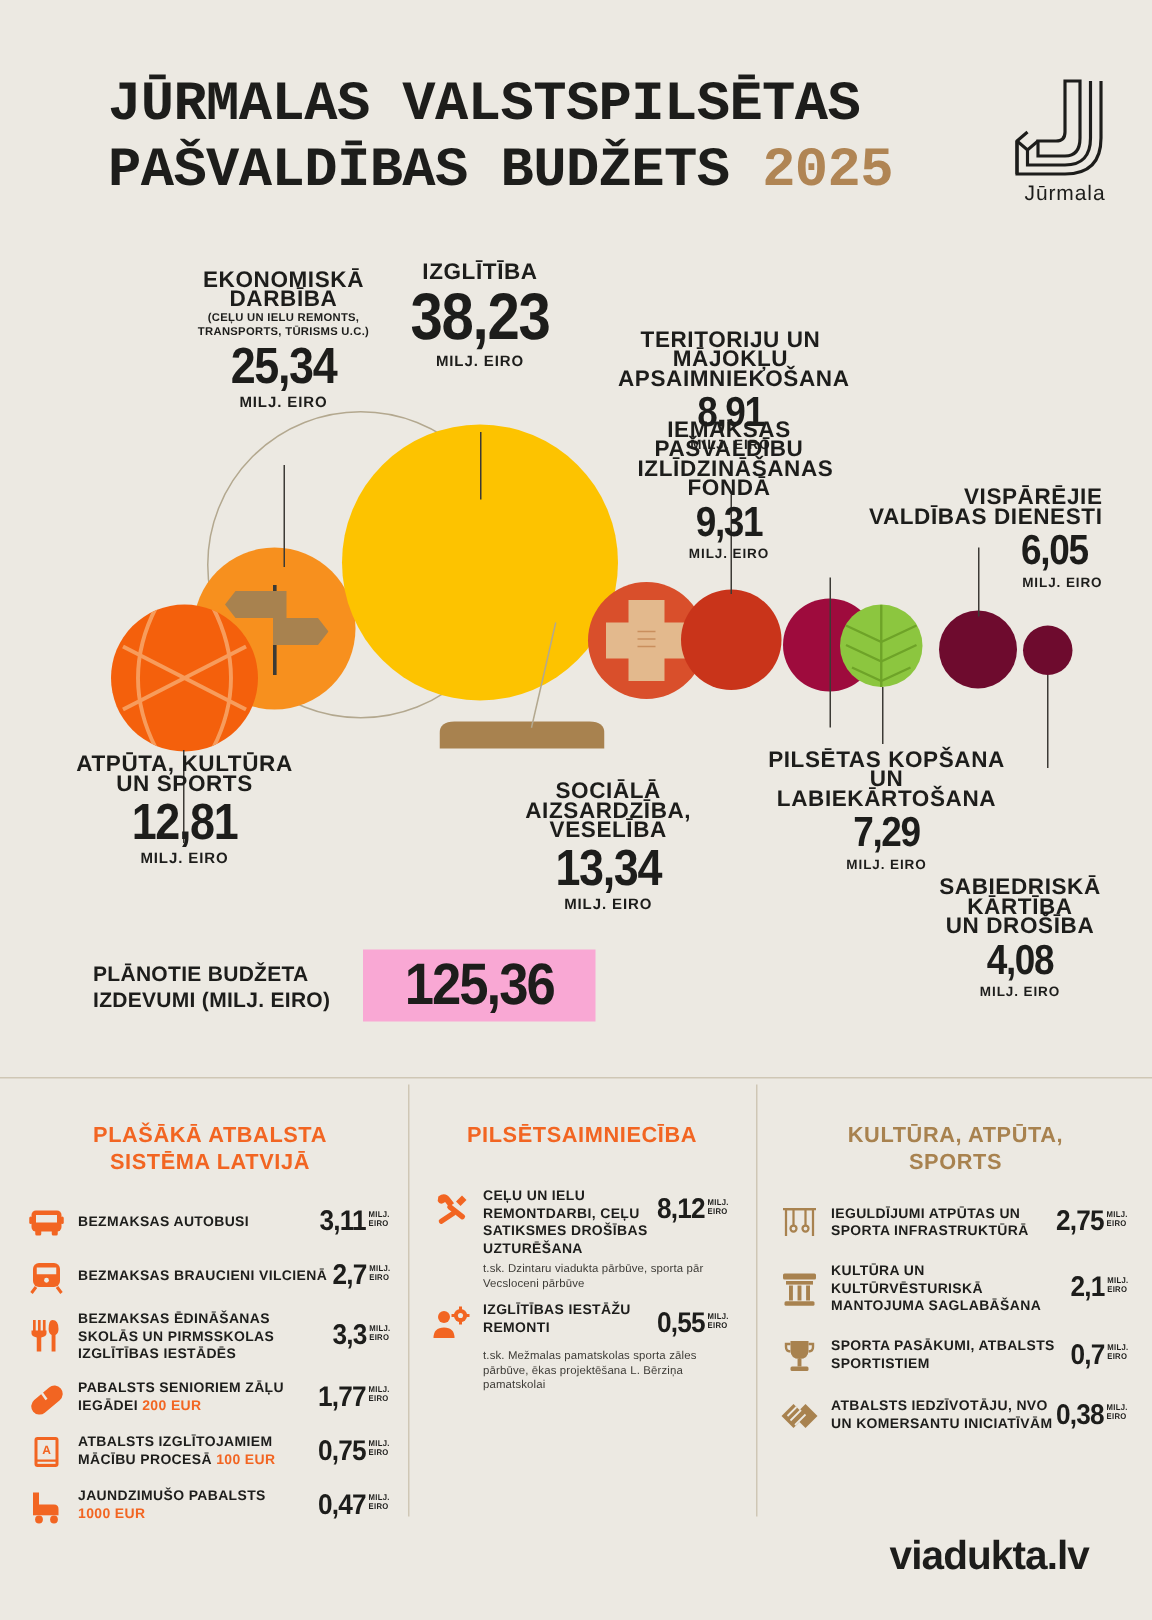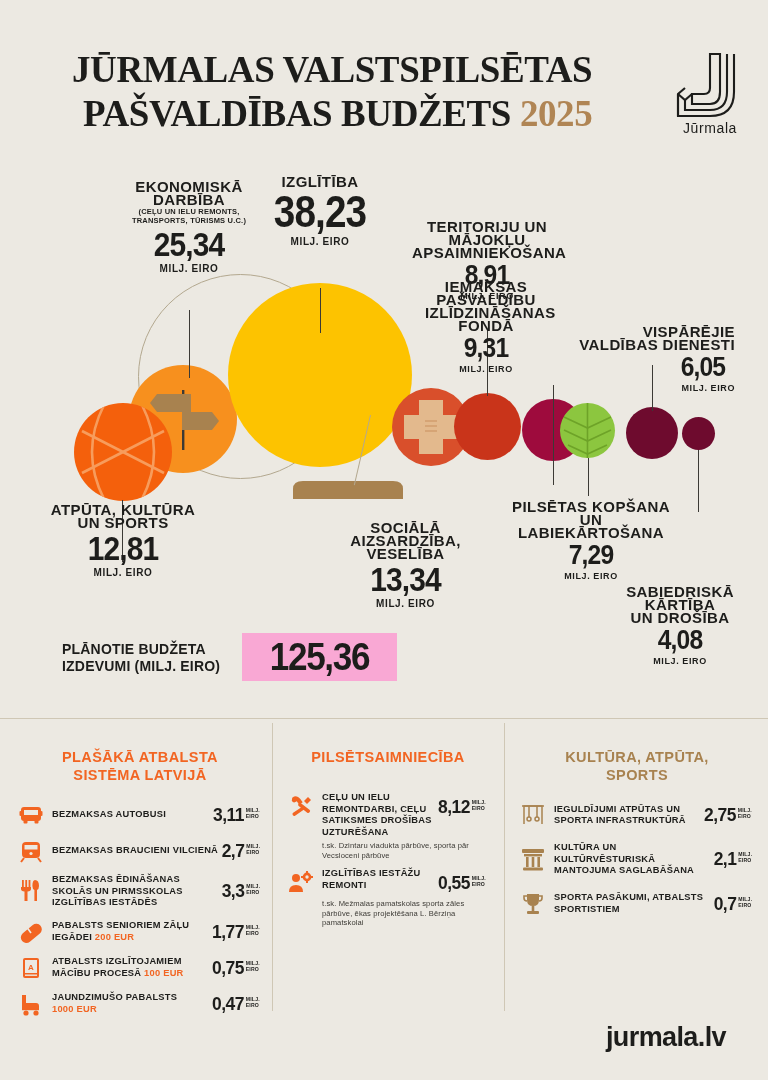--- a/index.html
+++ b/index.html
@@ -12,25 +12,24 @@
     position:relative;
   }
   .page{position:relative;width:768px;height:1080px;}
 
   
   .header{position:absolute;left:0;top:0;width:768px;height:170px;}
   .title{
     position:absolute;left:72px;top:48px;
     font-size:37px;line-height:44px;font-weight:bold;
     letter-spacing:-0.4px;
-    font-family:Liberation Serif, serif;
+    font-family:Liberation Mono, monospace;
     font-stretch:condensed;
     color:#1d1d1b;
     text-transform:uppercase;
-    text-align:right;
   }
   .title .l2{display:block;}
   .title .year{color:#b08554;}
   .logo{position:absolute;left:660px;top:48px;width:100px;height:100px;}
   .logo svg{display:block;}
   .logo-word{
     position:absolute;left:660px;top:120px;width:100px;
     text-align:center;font-size:14px;letter-spacing:0.6px;color:#1d1d1b;
   }
 
@@ -545,20 +544,41 @@
               </svg>
           </span>
           <span class="rtxt">SPORTA PASĀKUMI, ATBALSTS SPORTISTIEM</span>
           <span class="rnum">
             <span>0,7</span>
             <span class="u">MILJ.
 EIRO</span>
           </span>
         </div>
 
+        <div class="row">
+          <span class="ico">
+            <svg width="26" height="26" viewBox="0 0 26 26">
+                <g fill="#a8824f">
+              <path d="M1 13 L9 5 L17 13 L9 21 z"></path>
+              <path d="M9 13 L17 5 L25 13 L17 21 z"></path>
+            </g>
+            <g stroke="#ece9e2" stroke-width="1.2" fill="none">
+              <path d="M5 13 L11 7"></path>
+                  <path d="M7 16 L14 9"></path>
+                  <path d="M10 19 L17 12"></path>
+            </g>
+              </svg>
+          </span>
+          <span class="rtxt">ATBALSTS IEDZĪVOTĀJU, NVO UN KOMERSANTU INICIATĪVĀM</span>
+          <span class="rnum">
+            <span>0,38</span>
+            <span class="u">MILJ.
+EIRO</span>
+          </span>
+        </div>
       </div>
     </div>
   </div>
 
   <div class="footer">
-    <span class="site">jurmala.lv</span>
+    <span class="site">viadukta.lv</span>
   </div>
 </div>
 
 </body></html>

